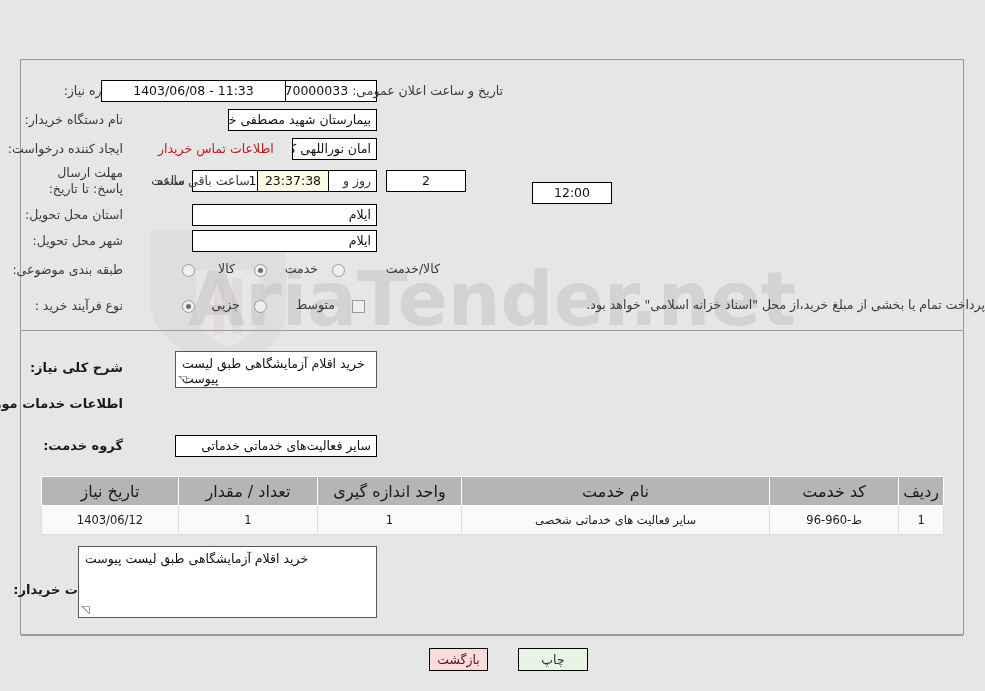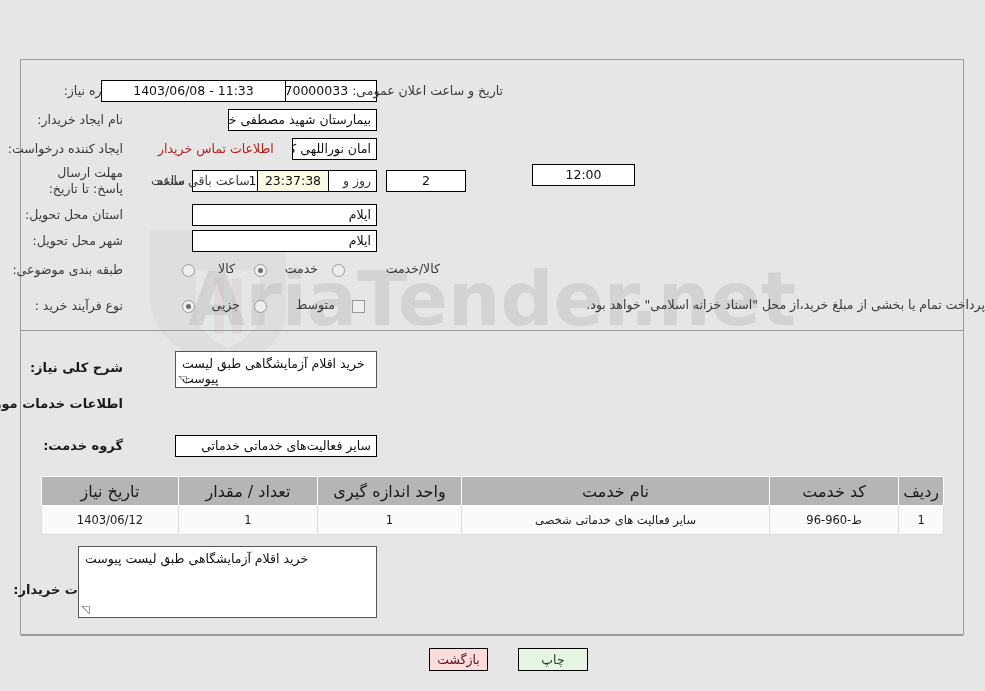--- a/index.html
+++ b/index.html
@@ -219,31 +219,31 @@
   <div class="panel"></div>
   <div class="divider" style="top:330px;"></div>
   <div class="divider" style="top:635px;"></div>
 
   <div class="lbl" style="right:862px; top:83px;">شماره نیاز:</div>
   <div class="fld center" style="right:608px; top:80px; width:185px;">1103092170000033</div>
 
   <div class="lbl" style="right:482px; top:83px;">تاریخ و ساعت اعلان عمومی:</div>
   <div class="fld center" style="right:699px; top:80px; width:185px; left:102px;">11:33 - 1403/06/08</div>
 
-  <div class="lbl" style="right:862px; top:112px;">نام ایجاد خریدار:</div>
+  <div class="lbl" style="right:862px; top:112px;">نام دستگاه خریدار:</div>
   <div class="fld" style="right:608px; top:109px; left:228px;">بیمارستان شهید مصطفی خمینی  ره  ایلام</div>
 
   <div class="lbl" style="right:862px; top:141px;">ایجاد کننده درخواست:</div>
   <div class="fld" style="right:608px; top:138px; left:292px;">امان نوراللهی کاربرداز بیمارستان شهید مصطفی خمینی  ره  ایلام</div>
   <a class="link" style="left:158px; top:141px;">اطلاعات تماس خریدار</a>
 
   <div class="lbl" style="right:862px; top:165px; width:84px; white-space:normal; line-height:16px;">مهلت ارسال پاسخ: تا تاریخ:</div>
   <div class="fld center" style="right:608px; top:170px; width:185px;">1403/06/11</div>
   <div class="lbl" style="right:800px; top:173px; left:null;">ساعت</div>
-  <div class="fld center" style="right:null; left:532px; top:164px; width:103px;">12:00</div>
+  <div class="fld center" style="right:null; left:532px; top:182px; width:80px;">12:00</div>
   <div class="fld center" style="left:386px; top:170px; width:80px;">2</div>
   <div class="lbl" style="left:343px; top:173px;">روز و</div>
   <div class="fld center yellow" style="left:257px; top:170px; width:72px;">23:37:38</div>
   <div class="lbl" style="left:157px; top:173px;">ساعت باقی مانده</div>
 
   <div class="lbl" style="right:862px; top:207px;">استان محل تحویل:</div>
   <div class="fld" style="right:608px; top:204px; width:185px;">ایلام</div>
 
   <div class="lbl" style="right:862px; top:233px;">شهر محل تحویل:</div>
   <div class="fld" style="right:608px; top:230px; width:185px;">ایلام</div>

